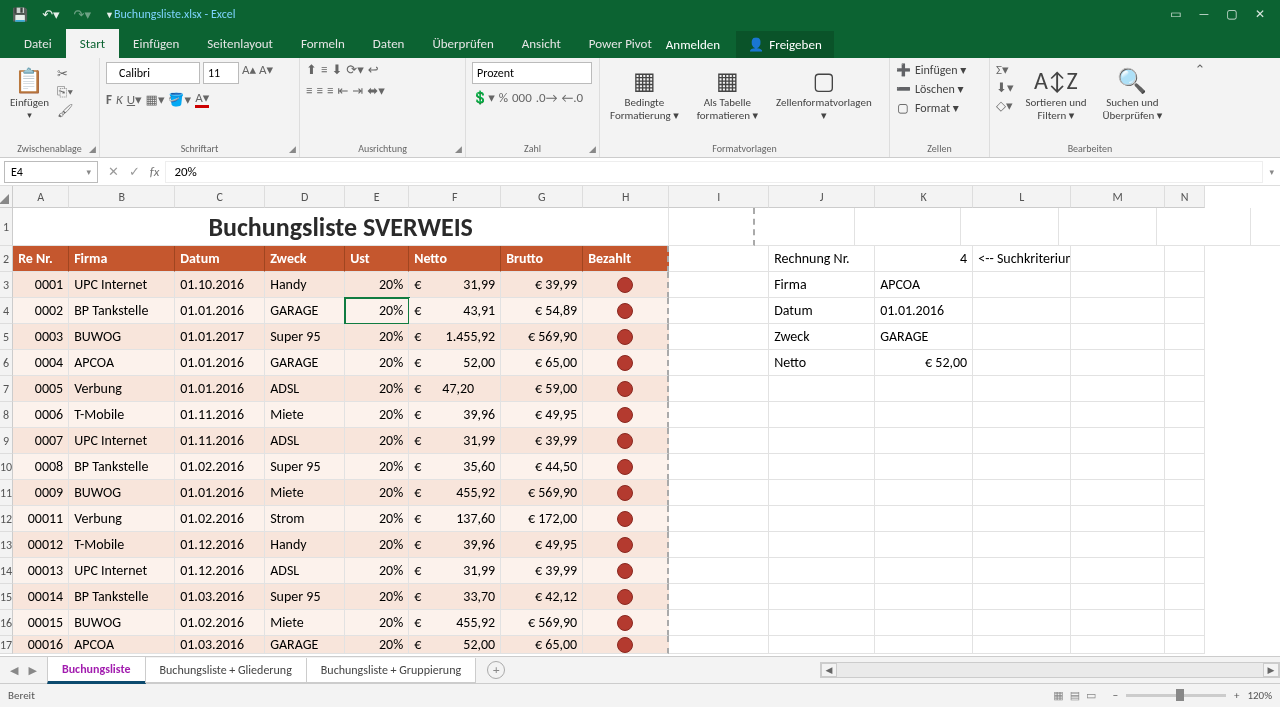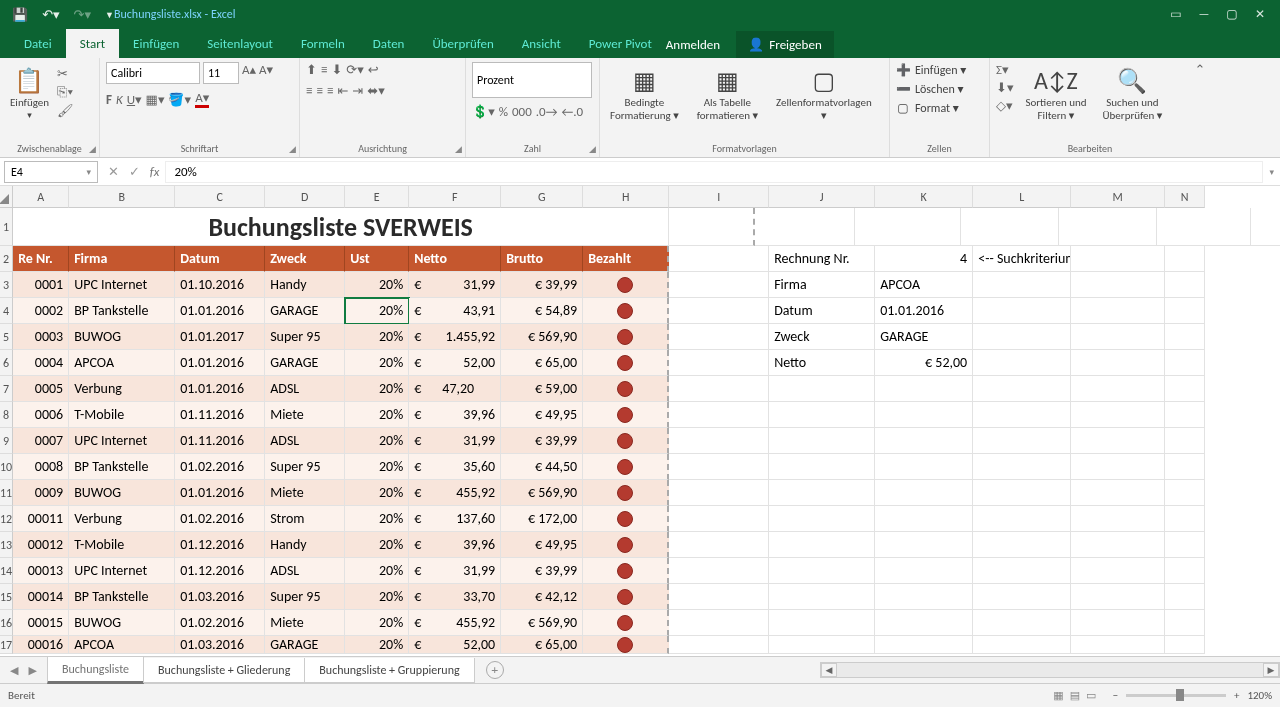--- a/index.html
+++ b/index.html
@@ -4,38 +4,38 @@
 <style>
 * { margin:0; padding:0; box-sizing:border-box; font-family:'Segoe UI',Calibri,Arial,sans-serif; }
 body { width:1280px; height:720px; background:#fff; overflow:hidden; font-size:12px; }
 .titlebar { height:28px; background:#0c6332; color:#fff; display:flex; align-items:center; }
 .qat { display:flex; gap:14px; padding-left:12px; align-items:center; }
 .qat span { font-size:13px; opacity:.9; }
 .title { flex:1; font-size:12px; color:#7dd3fc; }
 .winbtns { display:flex; gap:4px; padding-right:8px; }
 .winbtns span { width:24px; text-align:center; font-size:12px; opacity:.85; }
 .tabs { height:30px; background:#0c6332; display:flex; align-items:flex-end; padding-left:10px; }
-.tab { padding:7px 14px; color:#5eead4; font-size:13px; cursor:pointer; }
+.tab { padding:7px 14px; color:#e5e5e5; font-size:13px; cursor:pointer; }
 .tab.active { background:#f3f3f3; color:#0c6332; }
 .tellme { flex:1; display:flex; align-items:center; color:#bfe0cd; font-size:13px; padding-left:20px; }
 .tellme::before { content:"💡"; margin-right:6px; font-size:12px; }
 .right-actions { display:flex; align-items:center; color:#fff; font-size:13px; padding-right:10px; gap:16px; }
 .share { background:#0a5329; padding:6px 12px; display:flex; align-items:center; gap:5px; }
 .ribbon { height:100px; background:#f3f3f3; border-bottom:1px solid #ccc; display:flex; }
 .group { border-right:1px solid #ddd; padding:4px 6px 2px; display:flex; flex-direction:column; justify-content:space-between; position:relative; }
 .glabel { font-size:10px; color:#666; text-align:center; padding-top:2px; }
 .bigbtn { display:flex; flex-direction:column; align-items:center; font-size:11px; color:#444; padding:2px 4px; }
 .icon-lg { width:32px; height:32px; display:flex; align-items:center; justify-content:center; font-size:24px; }
 .vstack { display:flex; flex-direction:column; gap:3px; }
 .hstack { display:flex; gap:4px; align-items:center; }
 .tool { font-size:13px; color:#666; cursor:pointer; }
 .fontbox { display:flex; gap:3px; }
-.fontname { width:94px; height:22px; border:1px solid #bbb; background:#fff; font-size:12px; padding:2px 4px; }
+.fontname { width:94px; height:22px; border:1px solid #bbb; background:#fff; font-size:12px; padding:2px 12px; }
 .fontsize { width:36px; height:22px; border:1px solid #bbb; background:#fff; font-size:12px; padding:2px 4px; }
-.numfmt { width:120px; height:36px; border:1px solid #bbb; background:#fff; font-size:12px; padding:2px 4px; }
+.numfmt { width:120px; height:22px; border:1px solid #bbb; background:#fff; font-size:12px; padding:2px 4px; }
 .menuitem { display:flex; align-items:center; gap:5px; font-size:12px; color:#444; padding:1px 0; }
 .menuitem .mi-icon { width:14px; text-align:center; font-size:12px; }
 .corner { position:absolute; right:3px; bottom:3px; font-size:9px; color:#888; }
 .fx-row { height:28px; border-bottom:1px solid #ddd; display:flex; align-items:center; }
 .namebox { width:94px; height:22px; margin-left:4px; border:1px solid #bbb; padding:2px 6px; font-size:12px; display:flex; align-items:center; }
 .namebox::after { content:"▾"; margin-left:auto; color:#888; font-size:9px; }
 .fx-ctrls { display:flex; gap:10px; color:#999; padding:0 10px; font-size:13px; }
 .fx-label { font-style:italic; color:#777; font-size:13px; padding-right:6px; }
 .fx-input { flex:1; height:22px; border:1px solid #eee; padding:2px 8px; font-size:13px; }
 .sheet { height:470px; overflow:hidden; position:relative; display:flex; }
@@ -54,21 +54,21 @@
 .odd .data-cell { background:#f8e5db; }
 .even .data-cell { background:#fcf2ec; }
 .num { justify-content:flex-end; }
 .title-cell { font-size:26px; font-weight:700; color:#2a2a2a; justify-content:center; }
 .dot { width:16px; height:16px; border-radius:50%; background:#b43a2f; margin:0 auto; border:1px solid #8a2820; }
 .active-cell { outline:2px solid #107c41; outline-offset:-1px; }
 .print-edge { border-right:2px dashed #aaa !important; }
 .sheet-tabs { height:27px; border-top:1px solid #ccc; display:flex; align-items:center; background:#f3f3f3; }
 .tab-nav { display:flex; gap:10px; padding:0 10px; color:#888; font-size:11px; }
 .sheet-tab { padding:5px 14px; font-size:12px; background:#fff; border:1px solid #ccc; border-top:none; margin-right:-1px; color:#444; }
-.sheet-tab.active { border-bottom:3px solid #737373; font-weight:400; color:#737373; background:#fff; }
+.sheet-tab.active { border-bottom:3px solid #0c4a6e; font-weight:700; color:#a21caf; background:#fff; }
 .add-sheet { margin-left:12px; width:18px; height:18px; border:1px solid #aaa; border-radius:50%; text-align:center; color:#888; font-size:13px; line-height:16px; }
 .hscroll-track { margin-left:auto; width:460px; height:16px; background:#eaeaea; border:1px solid #ccc; display:flex; align-items:center; }
 .hscroll-btn { width:16px; height:14px; background:#f3f3f3; border:1px solid #ccc; text-align:center; font-size:9px; color:#666; }
 .status { height:24px; background:#f3f3f3; border-top:1px solid #ccc; display:flex; align-items:center; padding:0 8px; font-size:11px; color:#555; }
 .status .views { margin-left:auto; display:flex; gap:6px; color:#888; }
 .zoom { display:flex; align-items:center; gap:8px; margin-left:16px; }
 .slider { width:100px; height:3px; background:#ccc; position:relative; }
 .slider::after { content:""; width:8px; height:12px; background:#888; position:absolute; left:50%; top:-5px; }
 
 .cA{width:56px}.cB{width:106px}.cC{width:90px}.cD{width:80px}.cE{width:64px}.cF{width:92px}.cG{width:82px}.cH{width:86px}.cI{width:100px}.cJ{width:106px}.cK{width:98px}.cL{width:98px}.cM{width:94px}.cN{width:40px}

